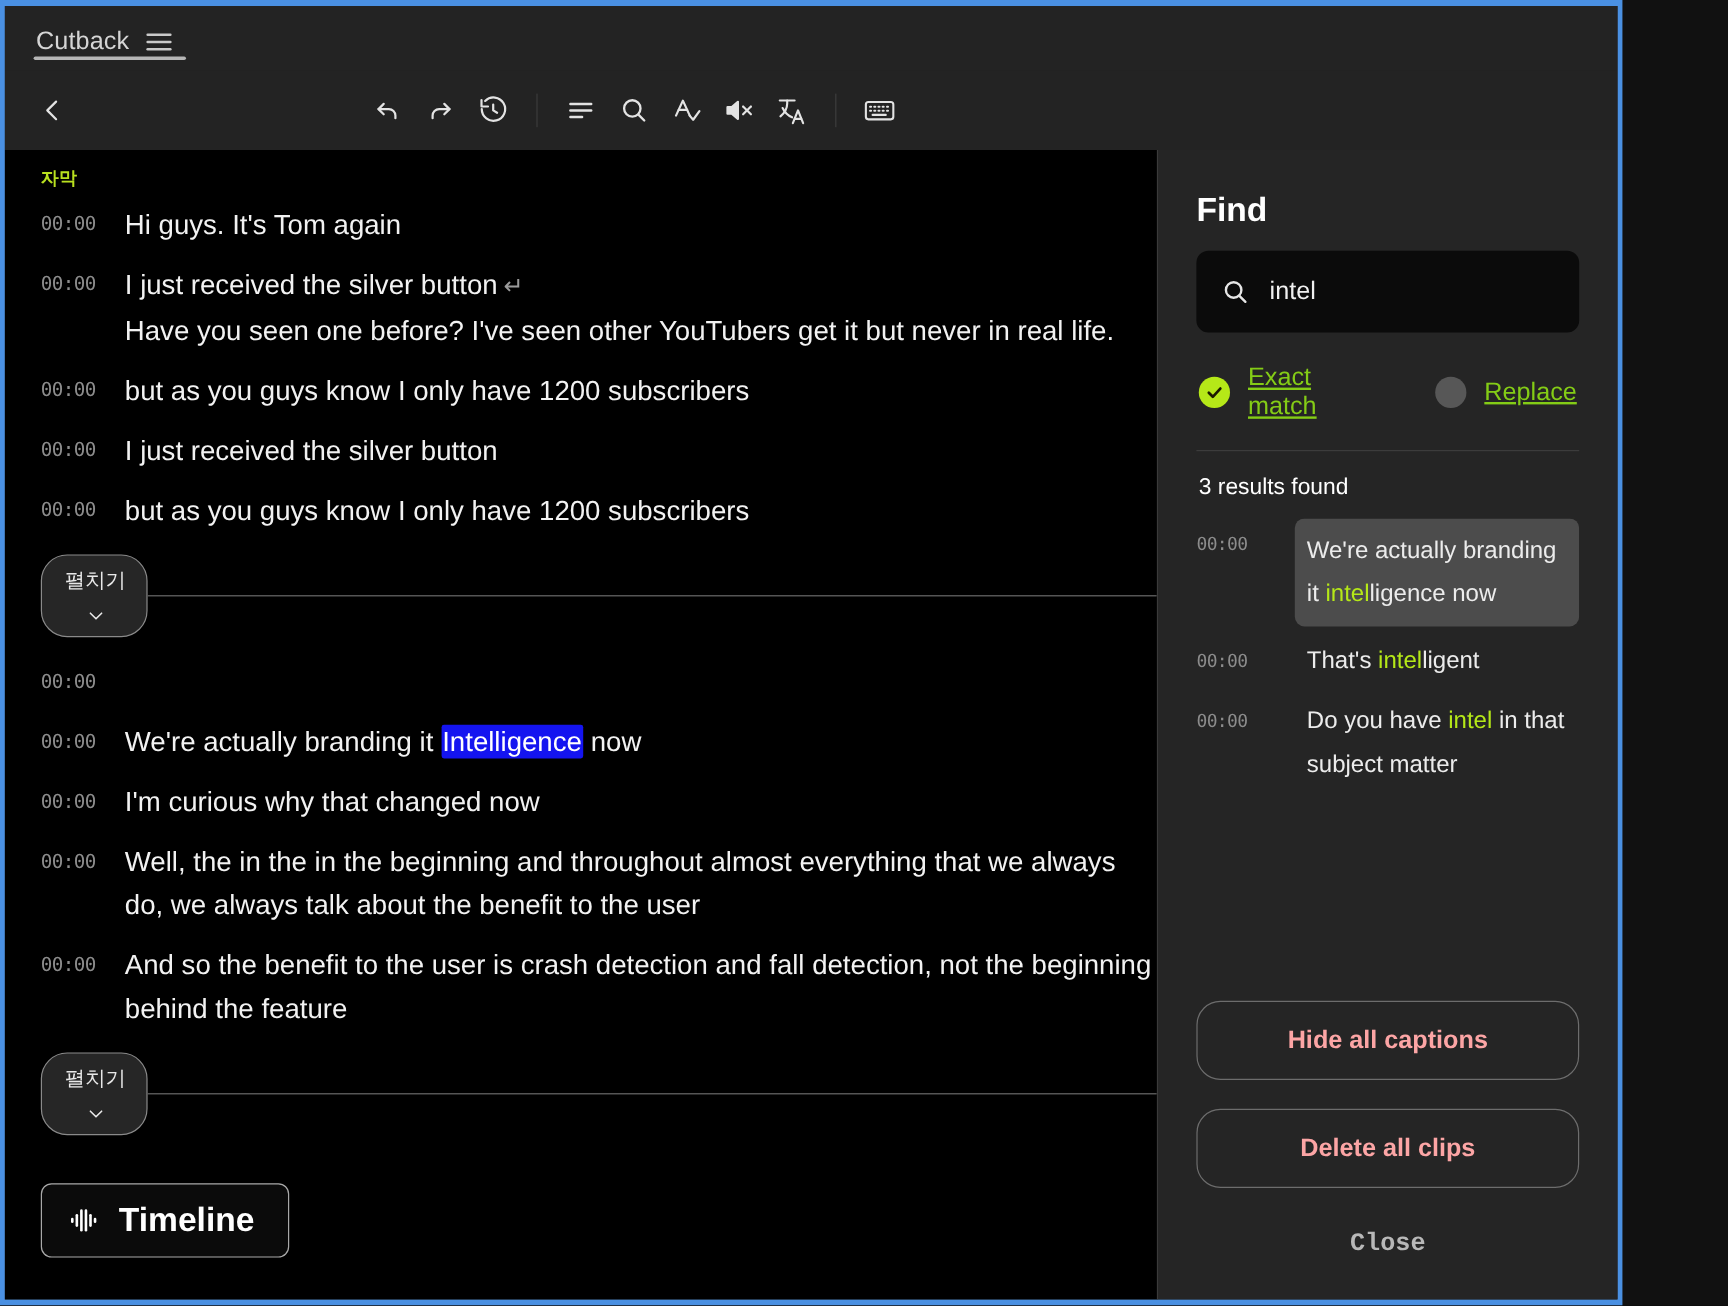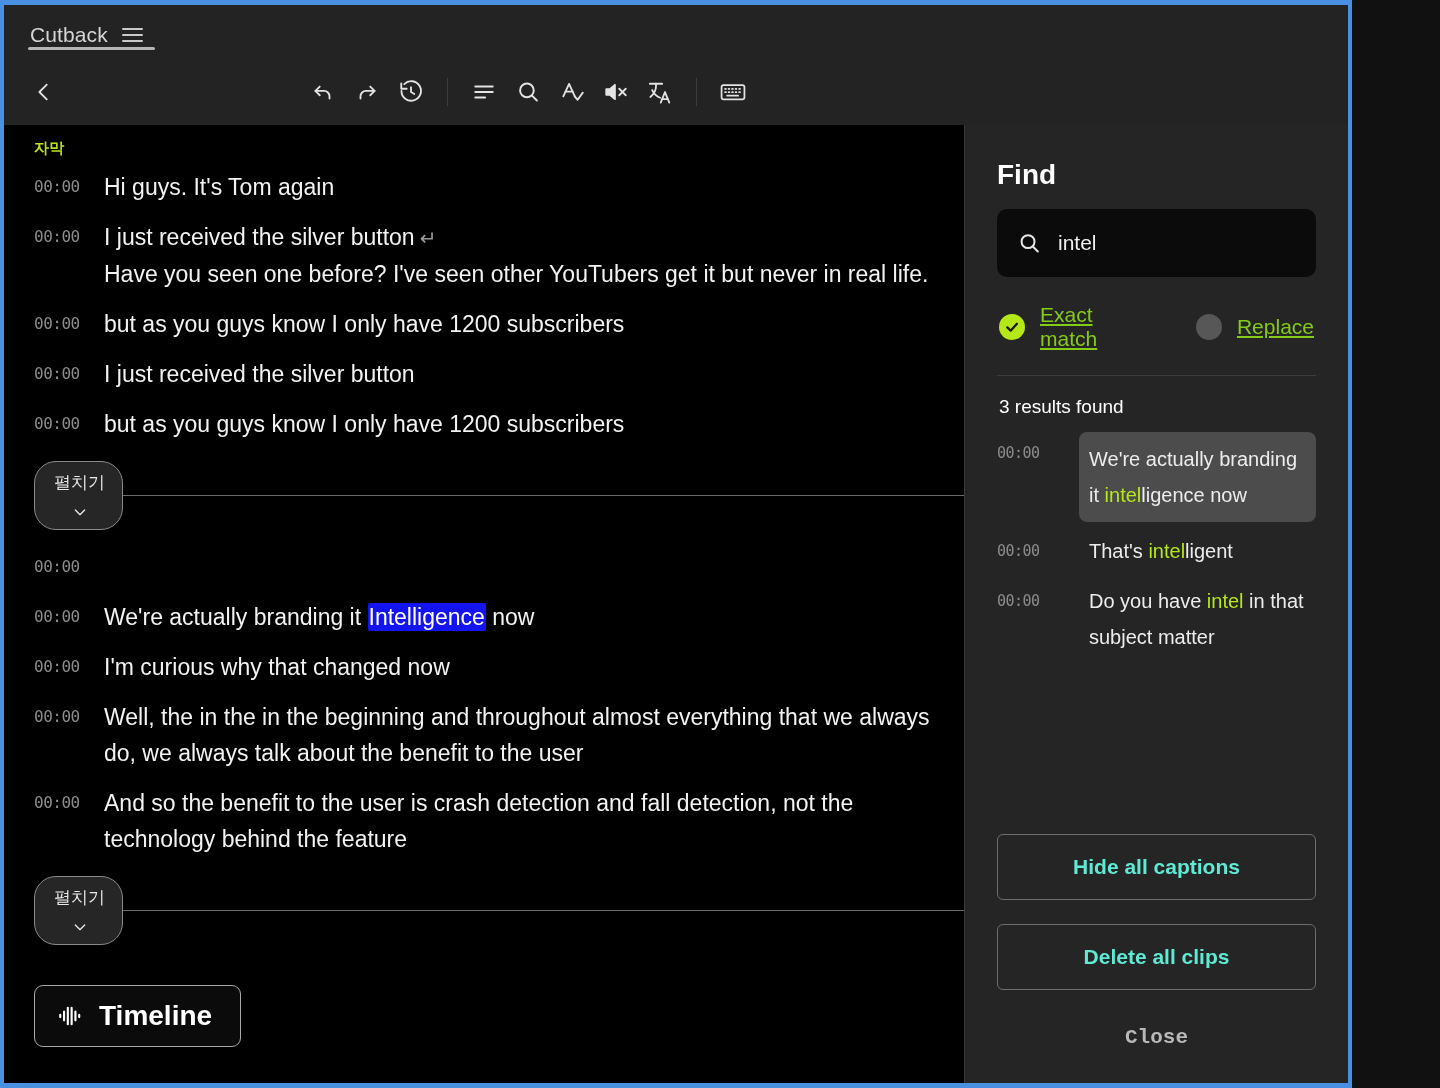--- a/index.html
+++ b/index.html
@@ -320,22 +320,22 @@
   
   .panel-foot {
     flex: 0 0 auto;
     padding: 0 0 24px 0;
   }
   .foot-btn {
     display: block;
     width: 100%;
     background: transparent;
     border: 1px solid #6d6d6d;
-    border-radius: 6px;
-    color: #5eead4;
+    border-radius: 20px;
+    color: #fca5a5;
     font-size: 21px;
     font-weight: bold;
     padding: 20px 0;
     margin-bottom: 24px;
     cursor: pointer;
     font-family: "Liberation Sans", sans-serif;
   }
   .close-btn {
     display: block;
     width: 100%;
@@ -514,21 +514,21 @@
         <span class="cue-text">I'm curious why that changed now</span>
       </div>
 
       <div class="cue">
         <span class="ts">00:00</span>
         <span class="cue-text wrap">Well, the in the in the beginning and throughout almost everything that we always do, we always talk about the benefit to the user</span>
       </div>
 
       <div class="cue">
         <span class="ts">00:00</span>
-        <span class="cue-text wrap">And so the benefit to the user is crash detection and fall detection, not the technology behind the feature</span>
+        <span class="cue-text wrap">And so the benefit to the user is crash detection and fall detection, not the beginning behind the feature</span>
       </div>
 
       <div class="expand-row">
         <span class="expand-btn">
           <span>펼치기</span>
           <svg width="16" height="16" viewBox="0 0 24 24" fill="none" stroke="currentColor" stroke-width="2" stroke-linecap="round" stroke-linejoin="round">
               <polyline points="5 9 12 16 19 9"></polyline>
             </svg>
         </span>
         <span class="expand-line"></span>

